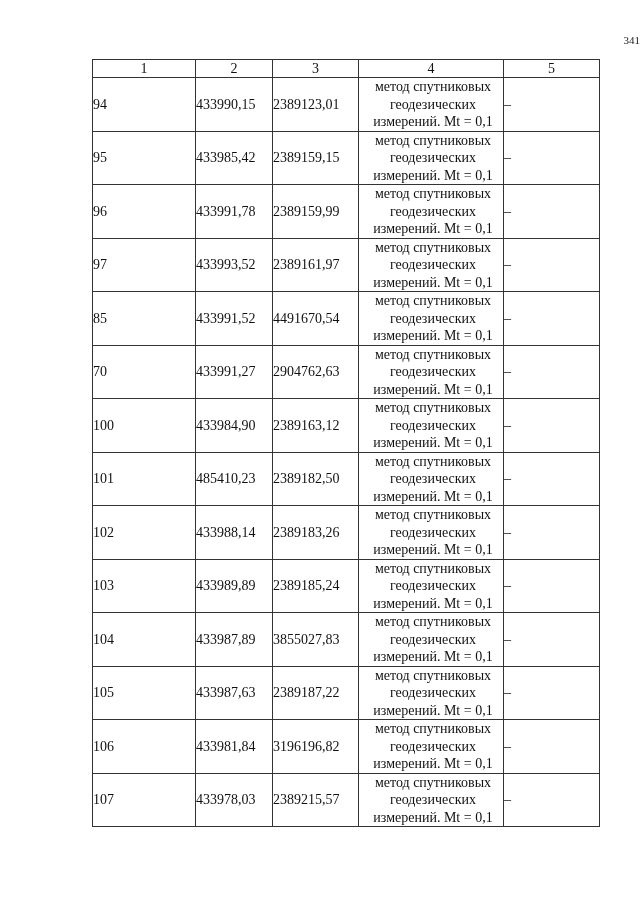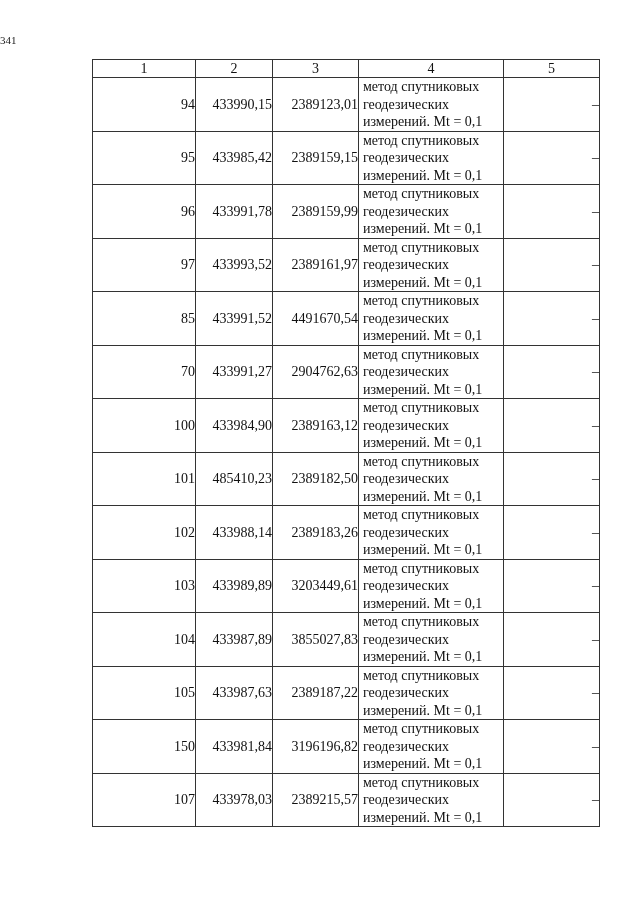--- a/index.html
+++ b/index.html
@@ -13,21 +13,21 @@
       position: relative;
       overflow: hidden;
       font-family: "Liberation Serif", "DejaVu Serif", serif;
       color: #111111;
     }
     .page-number {
       position: absolute;
       top: 34px;
       left: 0;
       width: 640px;
-      text-align: left;
+      text-align: right;
       font-size: 11px;
       color: #222;
     }
     table.coords {
       position: absolute;
       top: 59px;
       left: 92px;
       border-collapse: collapse;
       table-layout: fixed;
       width: 507px;
@@ -42,27 +42,27 @@
     }
     table.coords th {
       height: 17px;
       text-align: center;
       line-height: 16px;
     }
     table.coords td {
       height: 52px;
     }
     td.c-num, td.c-x, td.c-y, td.c-dash {
-      text-align: right;
+      text-align: left;
     }
     td.c-x, td.c-y {
       white-space: nowrap;
     }
     td.c-method {
-      text-align: left;
+      text-align: center;
       padding-left: 4px !important;
       font-size: 13.5px;
       line-height: 17.5px;
     }
     col.w1 { width: 103px; }
     col.w2 { width: 77px; }
     col.w3 { width: 86px; }
     col.w4 { width: 145px; }
     col.w5 { width: 96px; }
   </style>
@@ -193,21 +193,21 @@
       <div>метод спутниковых</div>
       <div>геодезических</div>
       <div>измерений. Mt = 0,1</div>
     </td>
     <td class="c-dash">–</td>
   </tr>
 
   <tr>
     <td class="c-num">103</td>
     <td class="c-x">433989,89</td>
-    <td class="c-y">3203449,61</td>
+    <td class="c-y">2389185,24</td>
     <td class="c-method">
       <div>метод спутниковых</div>
       <div>геодезических</div>
       <div>измерений. Mt = 0,1</div>
     </td>
     <td class="c-dash">–</td>
   </tr>
 
   <tr>
     <td class="c-num">104</td>
@@ -227,21 +227,21 @@
     <td class="c-y">2389187,22</td>
     <td class="c-method">
       <div>метод спутниковых</div>
       <div>геодезических</div>
       <div>измерений. Mt = 0,1</div>
     </td>
     <td class="c-dash">–</td>
   </tr>
 
   <tr>
-    <td class="c-num">150</td>
+    <td class="c-num">106</td>
     <td class="c-x">433981,84</td>
     <td class="c-y">3196196,82</td>
     <td class="c-method">
       <div>метод спутниковых</div>
       <div>геодезических</div>
       <div>измерений. Mt = 0,1</div>
     </td>
     <td class="c-dash">–</td>
   </tr>
 

